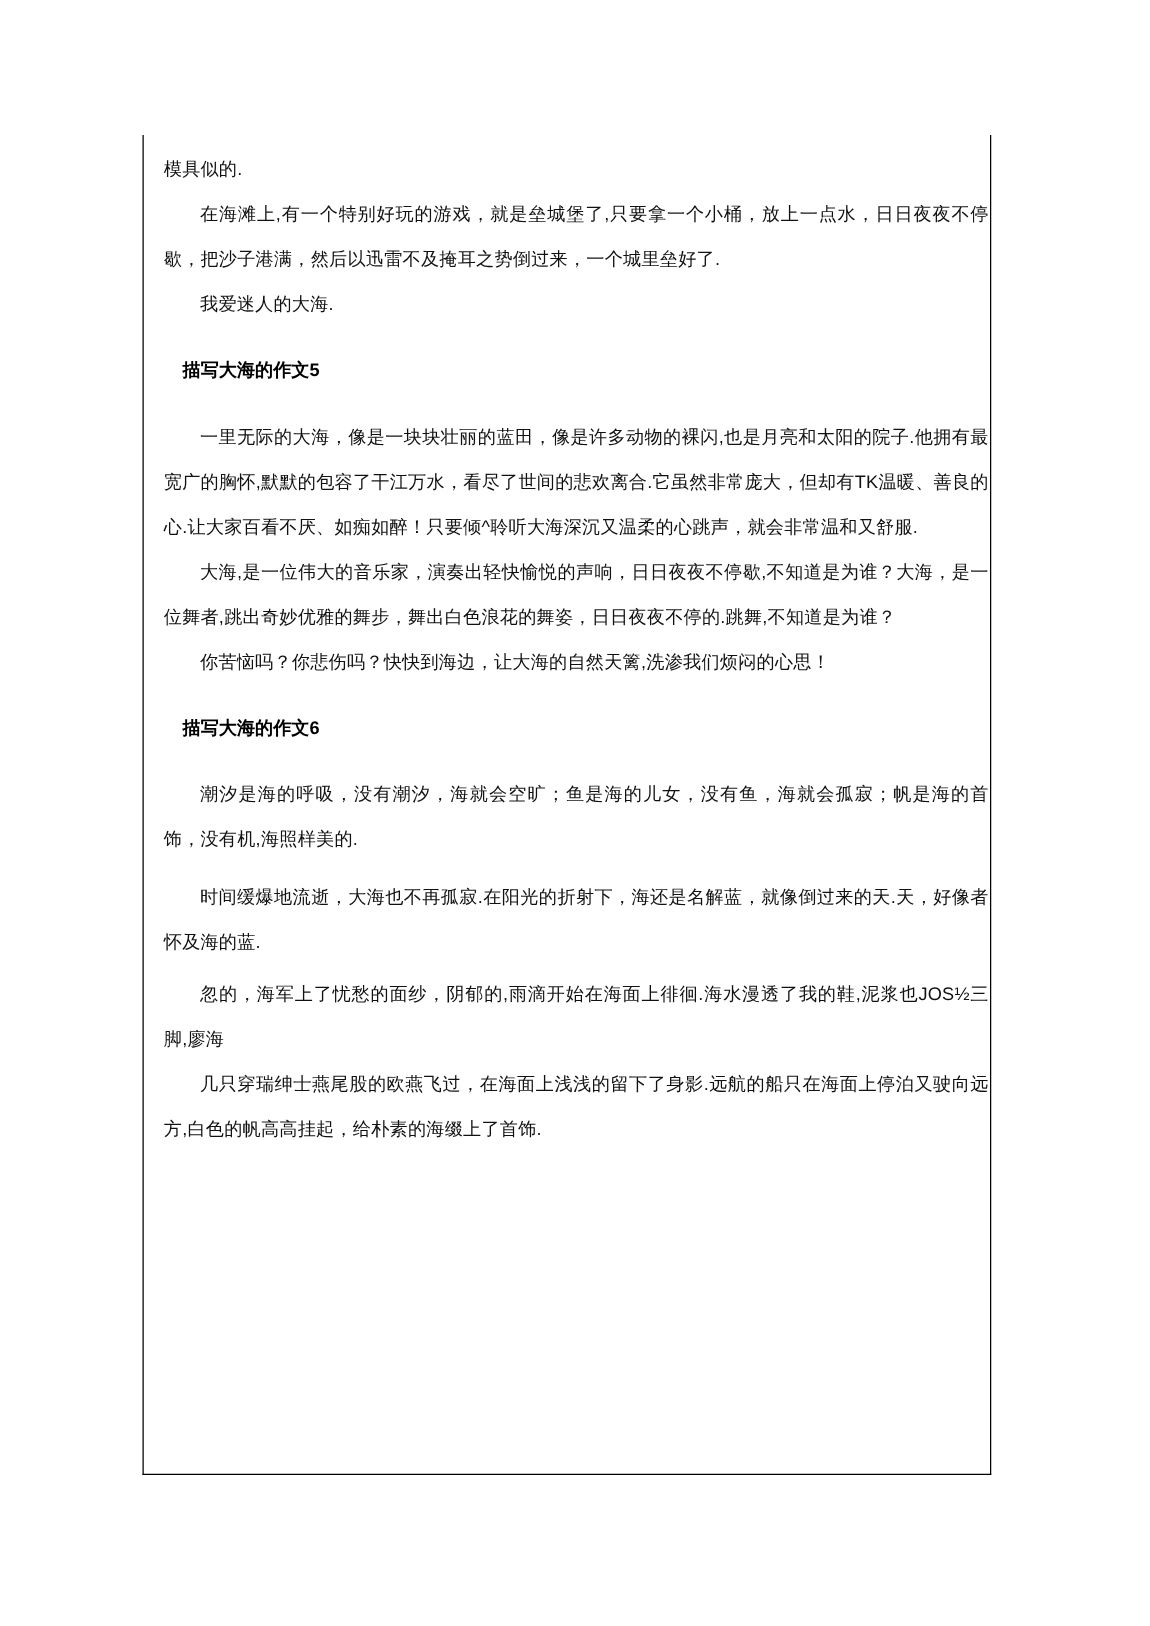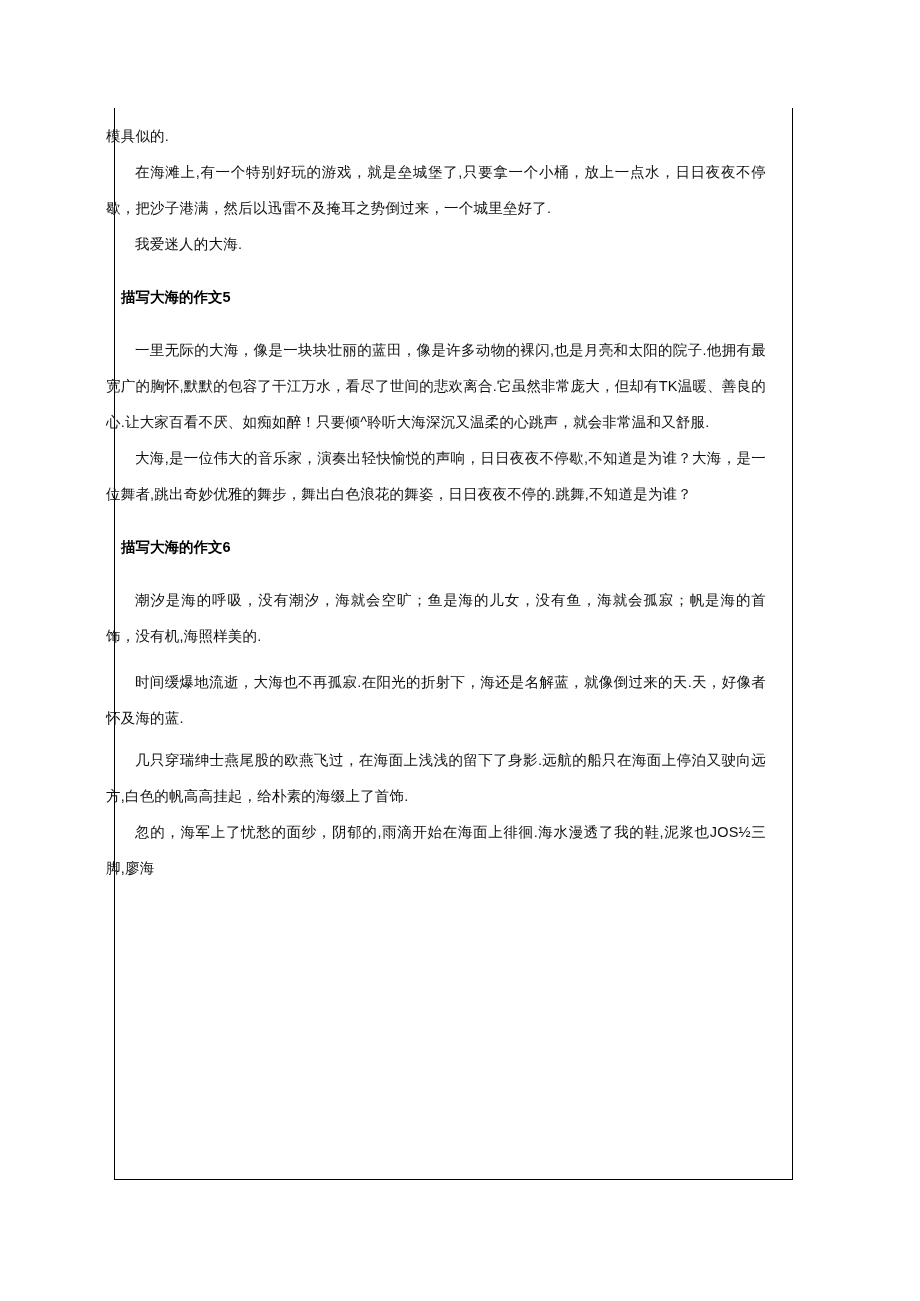--- a/index.html
+++ b/index.html
@@ -43,21 +43,21 @@
   .frame-bottom {
     position: absolute;
     left: 114px;
     top: 1179px;
     width: 679px;
     height: 1px;
     background: #000000;
   }
   .content {
     position: absolute;
-    left: 106px;
+    left: 131px;
     top: 118px;
     width: 660px;
   }
   p {
     margin: 0 0 0 0;
     font-size: 14.5px;
     line-height: 36px;
     letter-spacing: 0.2px;
     text-align: justify;
     text-justify: inter-ideograph;
@@ -84,21 +84,22 @@
   <div class="frame-right"></div>
   <div class="frame-bottom"></div>
 
   <div class="content">
     <p>模具似的.</p>
     <p class="indent">在海滩上,有一个特别好玩的游戏，就是垒城堡了,只要拿一个小桶，放上一点水，日日夜夜不停歇，把沙子港满，然后以迅雷不及掩耳之势倒过来，一个城里垒好了.</p>
     <p class="indent">我爱迷人的大海.</p>
     <h3 class="heading">描写大海的作文5</h3>
     <p class="indent">一里无际的大海，像是一块块壮丽的蓝田，像是许多动物的裸闪,也是月亮和太阳的院子.他拥有最宽广的胸怀,默默的包容了干江万水，看尽了世间的悲欢离合.它虽然非常庞大，但却有TK温暖、善良的心.让大家百看不厌、如痴如醉！只要倾^聆听大海深沉又温柔的心跳声，就会非常温和又舒服.</p>
     <p class="indent">大海,是一位伟大的音乐家，演奏出轻快愉悦的声响，日日夜夜不停歇,不知道是为谁？大海，是一位舞者,跳出奇妙优雅的舞步，舞出白色浪花的舞姿，日日夜夜不停的.跳舞,不知道是为谁？</p>
+    <p class="indent">你苦恼吗？你悲伤吗？快快到海边，让大海的自然天篱,洗渗我们烦闷的心思！</p>
     <h3 class="heading">描写大海的作文6</h3>
     <p class="indent">潮汐是海的呼吸，没有潮汐，海就会空旷；鱼是海的儿女，没有鱼，海就会孤寂；帆是海的首饰，没有机,海照样美的.</p>
     <div class="gap-md"></div>
     <p class="indent">时间缓爆地流逝，大海也不再孤寂.在阳光的折射下，海还是名解蓝，就像倒过来的天.天，好像者怀及海的蓝.</p>
     <div class="gap-sm"></div>
+    <p class="indent">忽的，海军上了忧愁的面纱，阴郁的,雨滴开始在海面上徘徊.海水漫透了我的鞋,泥浆也JOS½三脚,廖海</p>
     <p class="indent">几只穿瑞绅士燕尾股的欧燕飞过，在海面上浅浅的留下了身影.远航的船只在海面上停泊又驶向远方,白色的帆高高挂起，给朴素的海缀上了首饰.</p>
-    <p class="indent">忽的，海军上了忧愁的面纱，阴郁的,雨滴开始在海面上徘徊.海水漫透了我的鞋,泥浆也JOS½三脚,廖海</p>
   </div>
 </div>
 
 </body></html>

